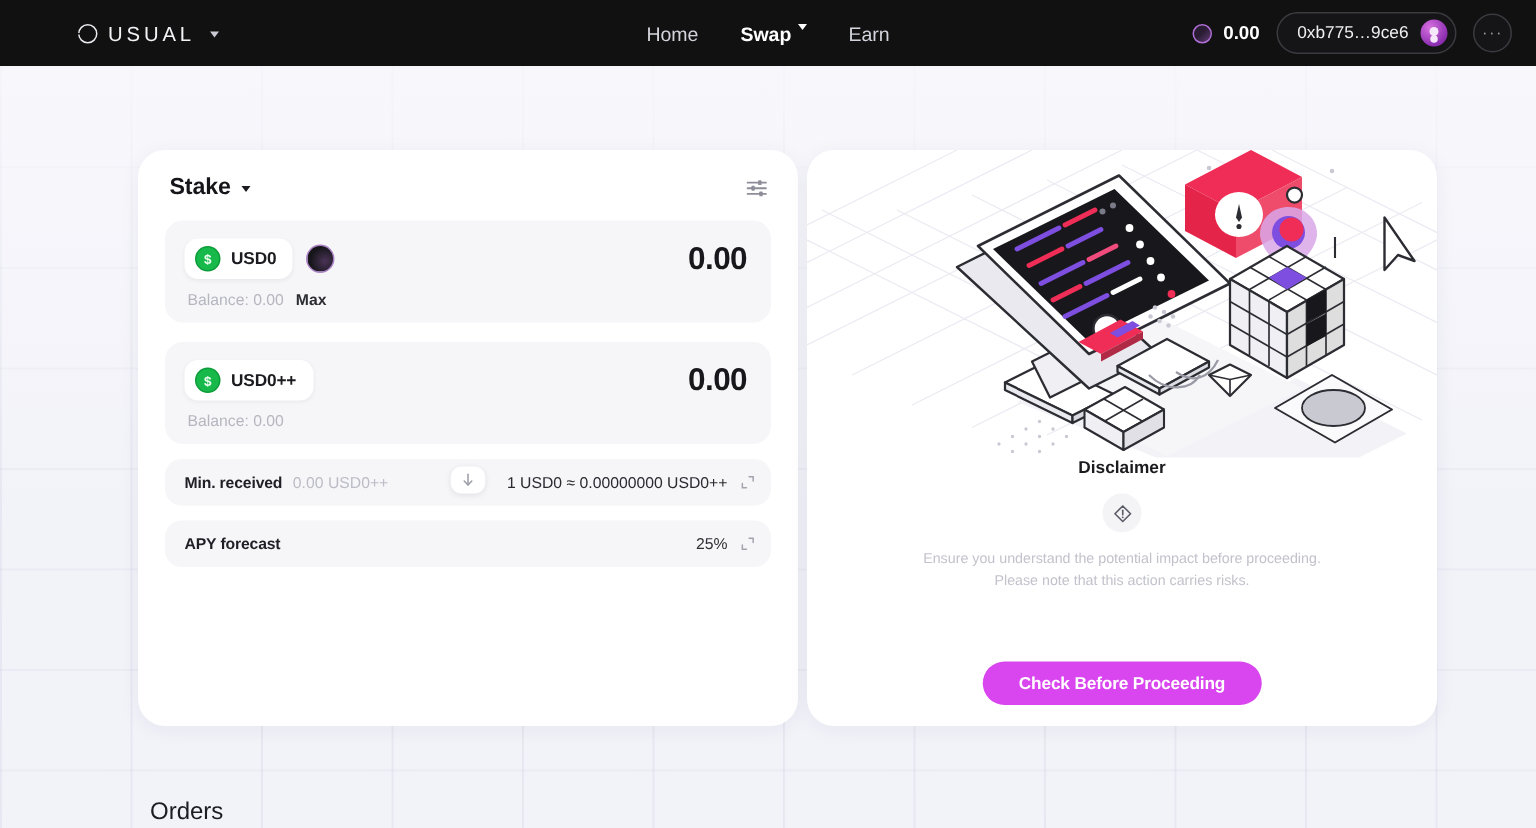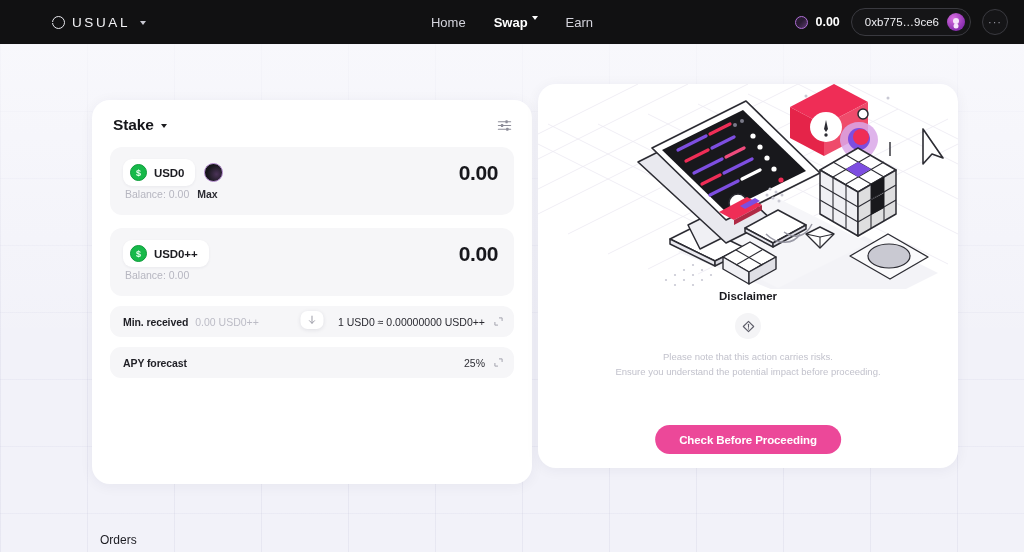--- a/index.html
+++ b/index.html
@@ -120,21 +120,21 @@
   
   .stage { position: absolute; left: 0; top: 0; width: 949px; height: 552px; z-index: 10; padding-left: 8px; }
 
   .card {
     position: absolute;
     background: #ffffff;
     border-radius: 18px;
     box-shadow: 0 2px 14px rgba(40,40,80,0.055);
   }
   .card-left  { left: 92px;  top: 100px; width: 440px; height: 384px; }
-  .card-right { left: 538px; top: 84px; width: 420px; height: 384px; overflow: hidden; }
+  .card-right { left: 538px; top: 100px; width: 420px; height: 384px; overflow: hidden; }
 
   .stake-head {
     display: flex; align-items: center;
     padding: 16px 20px 0 21px;
   }
   .stake-title {
     font-size: 15.5px; font-weight: bold; color: #16161a;
     letter-spacing: -0.1px;
   }
   .stake-chev { color:#1c1c20; margin-left: 7px; position:relative; top:1px; }
@@ -168,21 +168,21 @@
     margin-left: 9px; flex: none;
     background: radial-gradient(circle at 68% 60%, #4b3358 0%, #16161a 62%);
     border: 1.3px solid #a981c4;
   }
   .token-amount {
     margin-left: auto; font-size: 21px; font-weight: bold;
     color: #17171c; letter-spacing: -0.4px;
   }
   .bal-row {
     display: flex; align-items: center; gap: 8px;
-    margin-top: 2px; padding-left: 2px;
+    margin-top: 8px; padding-left: 2px;
   }
   .bal-text { font-size: 10.5px; color: #b6b6c0; }
   .max-btn { font-size: 10.5px; font-weight: bold; color: #2c2c33; cursor: pointer; }
 
   .swap-arrow {
     position: absolute; left: 50%; top: 211px; transform: translateX(-50%);
     width: 23px; height: 18px; border-radius: 7px;
     background: #ffffff;
     display: flex; align-items: center; justify-content: center;
     box-shadow: 0 1px 4px rgba(30,30,60,0.10);
@@ -217,32 +217,32 @@
     width: 26px; height: 26px; border-radius: 50%;
     background: #f4f4f6;
     display: flex; align-items: center; justify-content: center;
   }
   .disc-text {
     position: absolute; left: 0; right: 0; top: 266px;
     text-align: center; color: #c2c2cc; font-size: 9.5px; line-height: 1.55;
   }
   .cta {
     position: absolute; left: 50%; top: 341px; transform: translateX(-50%);
-    background: #ec4899; color: #ffffff;
+    background: #d946ef; color: #ffffff;
     border: none; border-radius: 18px;
     height: 29px; padding: 0 24px;
     font-family: "Liberation Sans", sans-serif;
     font-size: 11.5px; font-weight: bold;
     cursor: pointer; letter-spacing: -0.1px;
     white-space: nowrap;
   }
 
   .orders-title {
     position: absolute; left: 100px; top: 533px;
-    font-size: 12px; color: #1c1c22;
+    font-size: 16px; color: #1c1c22;
     z-index: 10;
   }
 </style>
 </head>
 <body>
 
 <div class="bg-grid"></div>
 <div class="bg-fade"></div>
 
 <div class="navbar">
@@ -511,21 +511,21 @@
 
     <div class="disc-badge">
       <svg width="13" height="13" viewBox="0 0 14 14" fill="none" stroke="#5c5c68" stroke-width="1.15" stroke-linejoin="round">
         <path d="M7 1.4 L12.6 7 L7 12.6 L1.4 7 Z"></path>
         <line x1="7" y1="4.5" x2="7" y2="7.8" stroke-linecap="round"></line>
         <circle cx="7" cy="9.6" r="0.7" fill="#5c5c68" stroke="none"></circle>
       </svg>
     </div>
 
     <div class="disc-text">
+      <div>Ensure you understand the potential impact before proceeding.</div>
       <div>Please note that this action carries risks.</div>
-      <div>Ensure you understand the potential impact before proceeding.</div>
     </div>
 
     <button class="cta">Check Before Proceeding</button>
   </div>
 
   <div class="orders-title">Orders</div>
 </div>
 
 </body></html>

